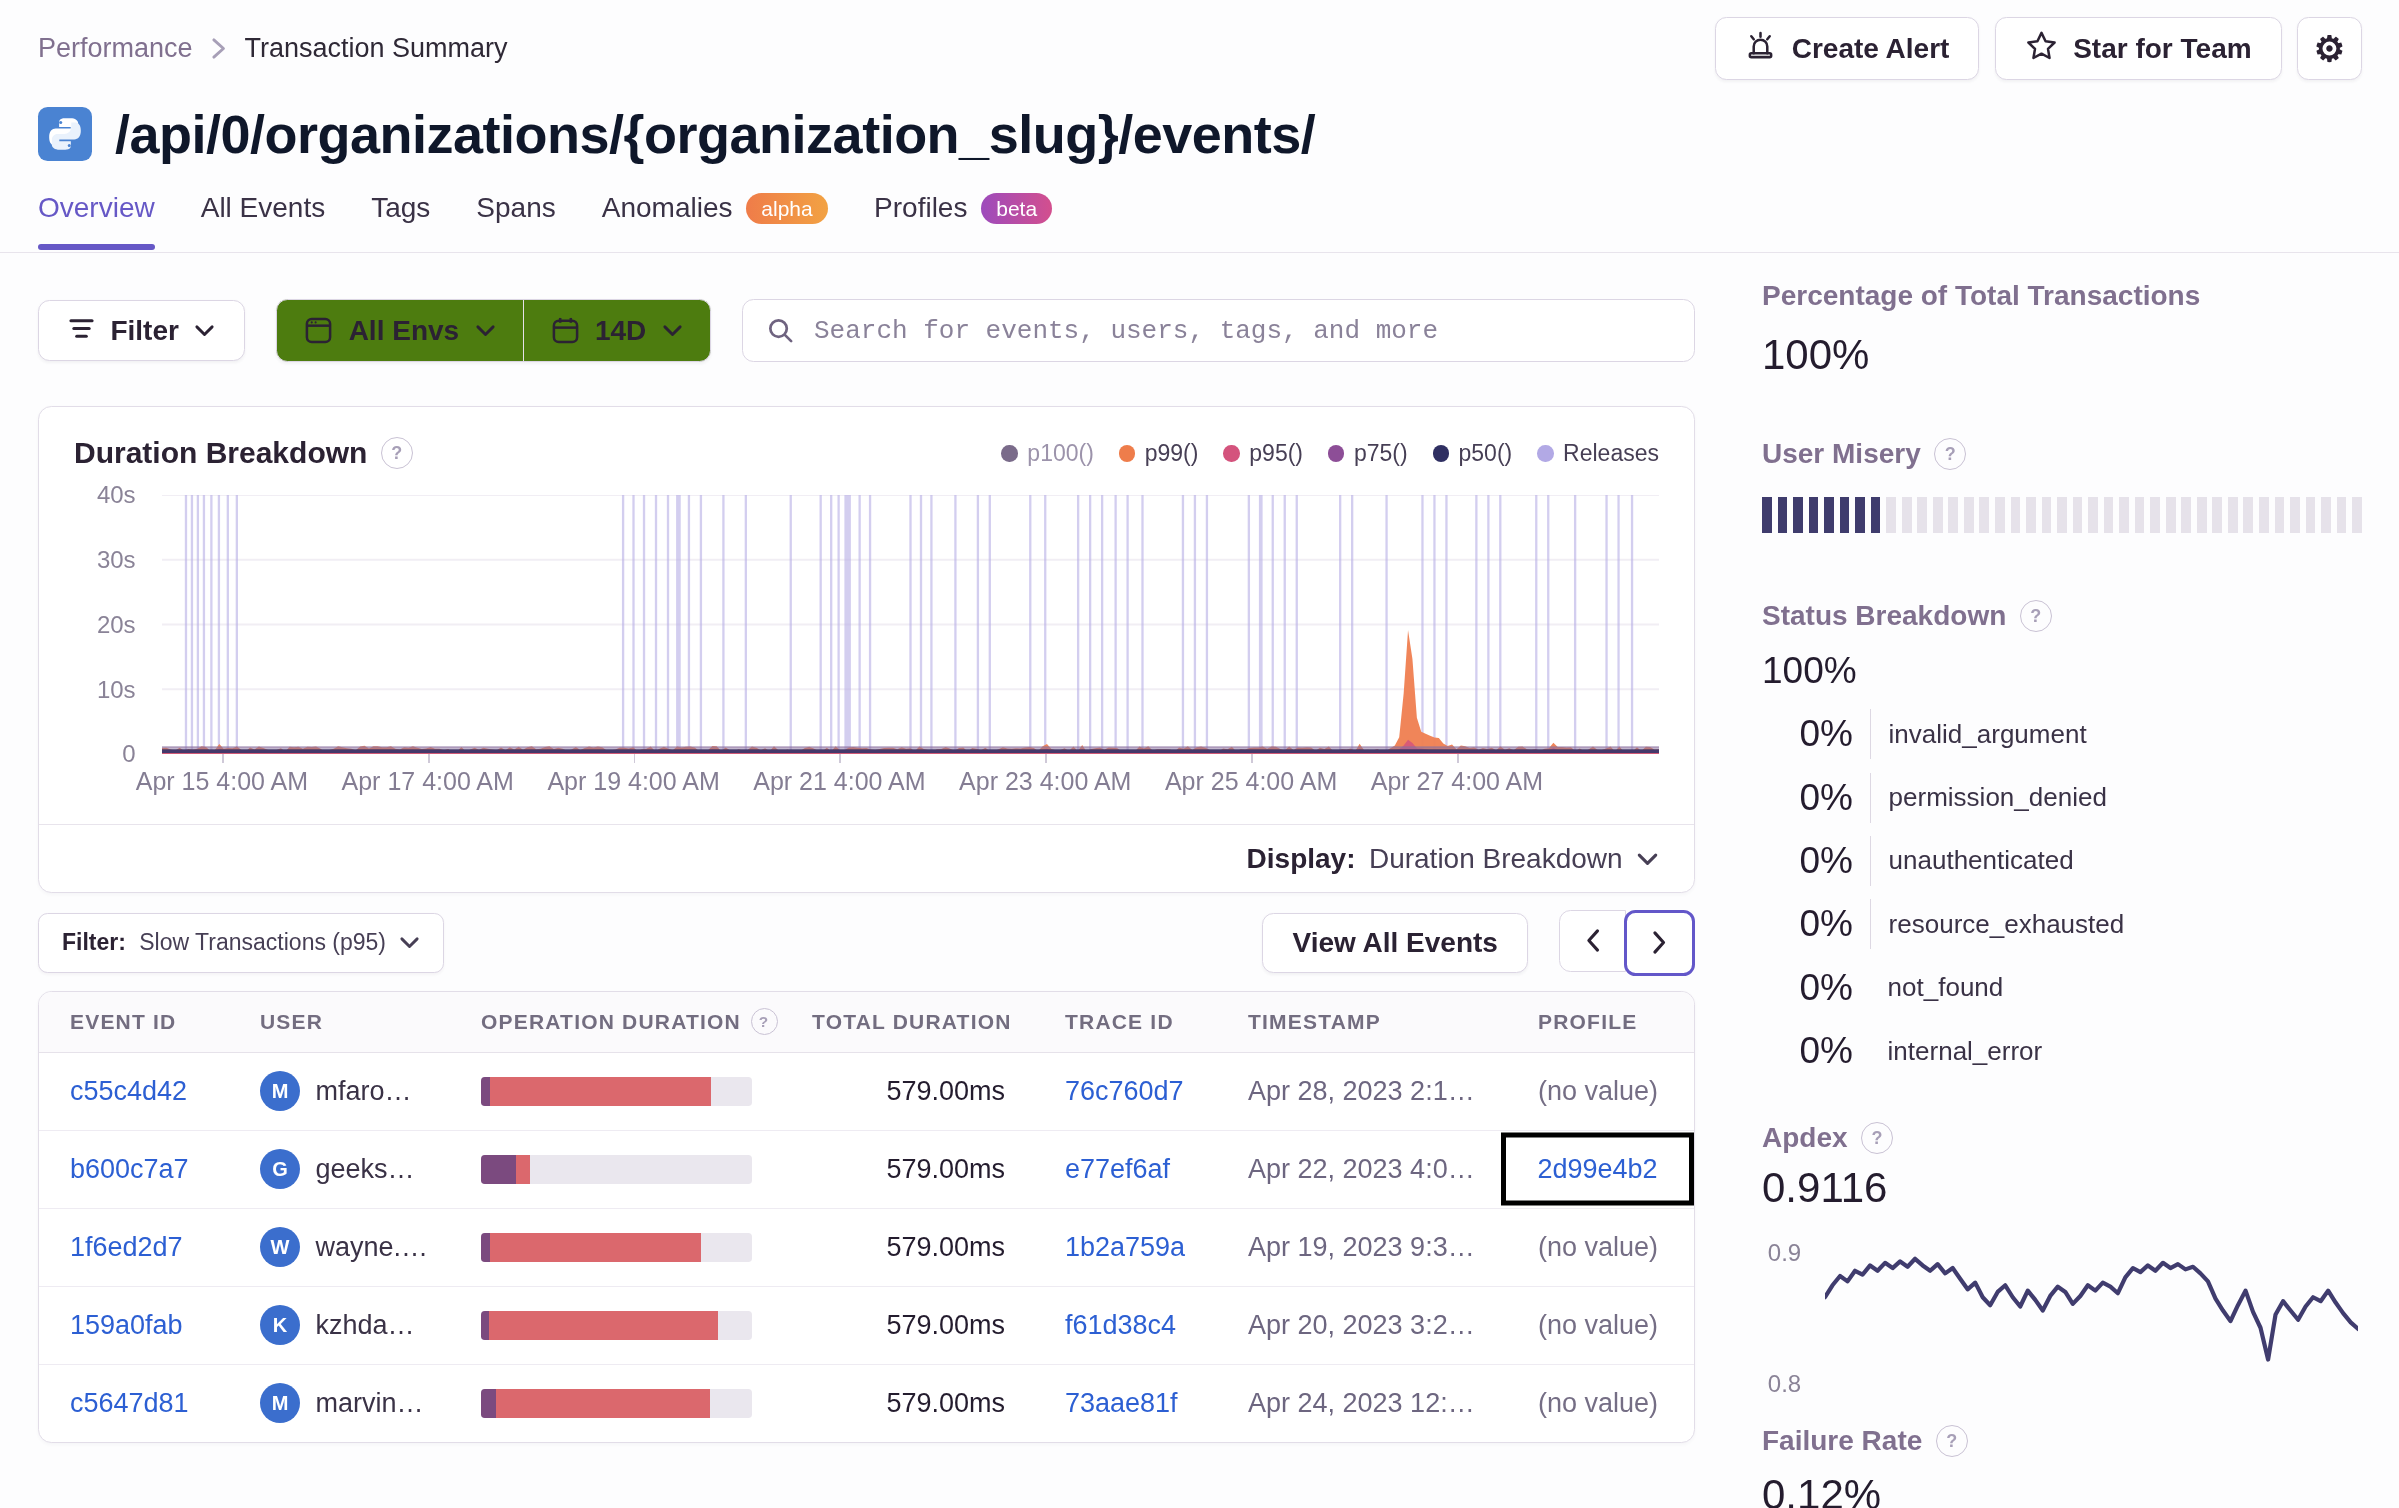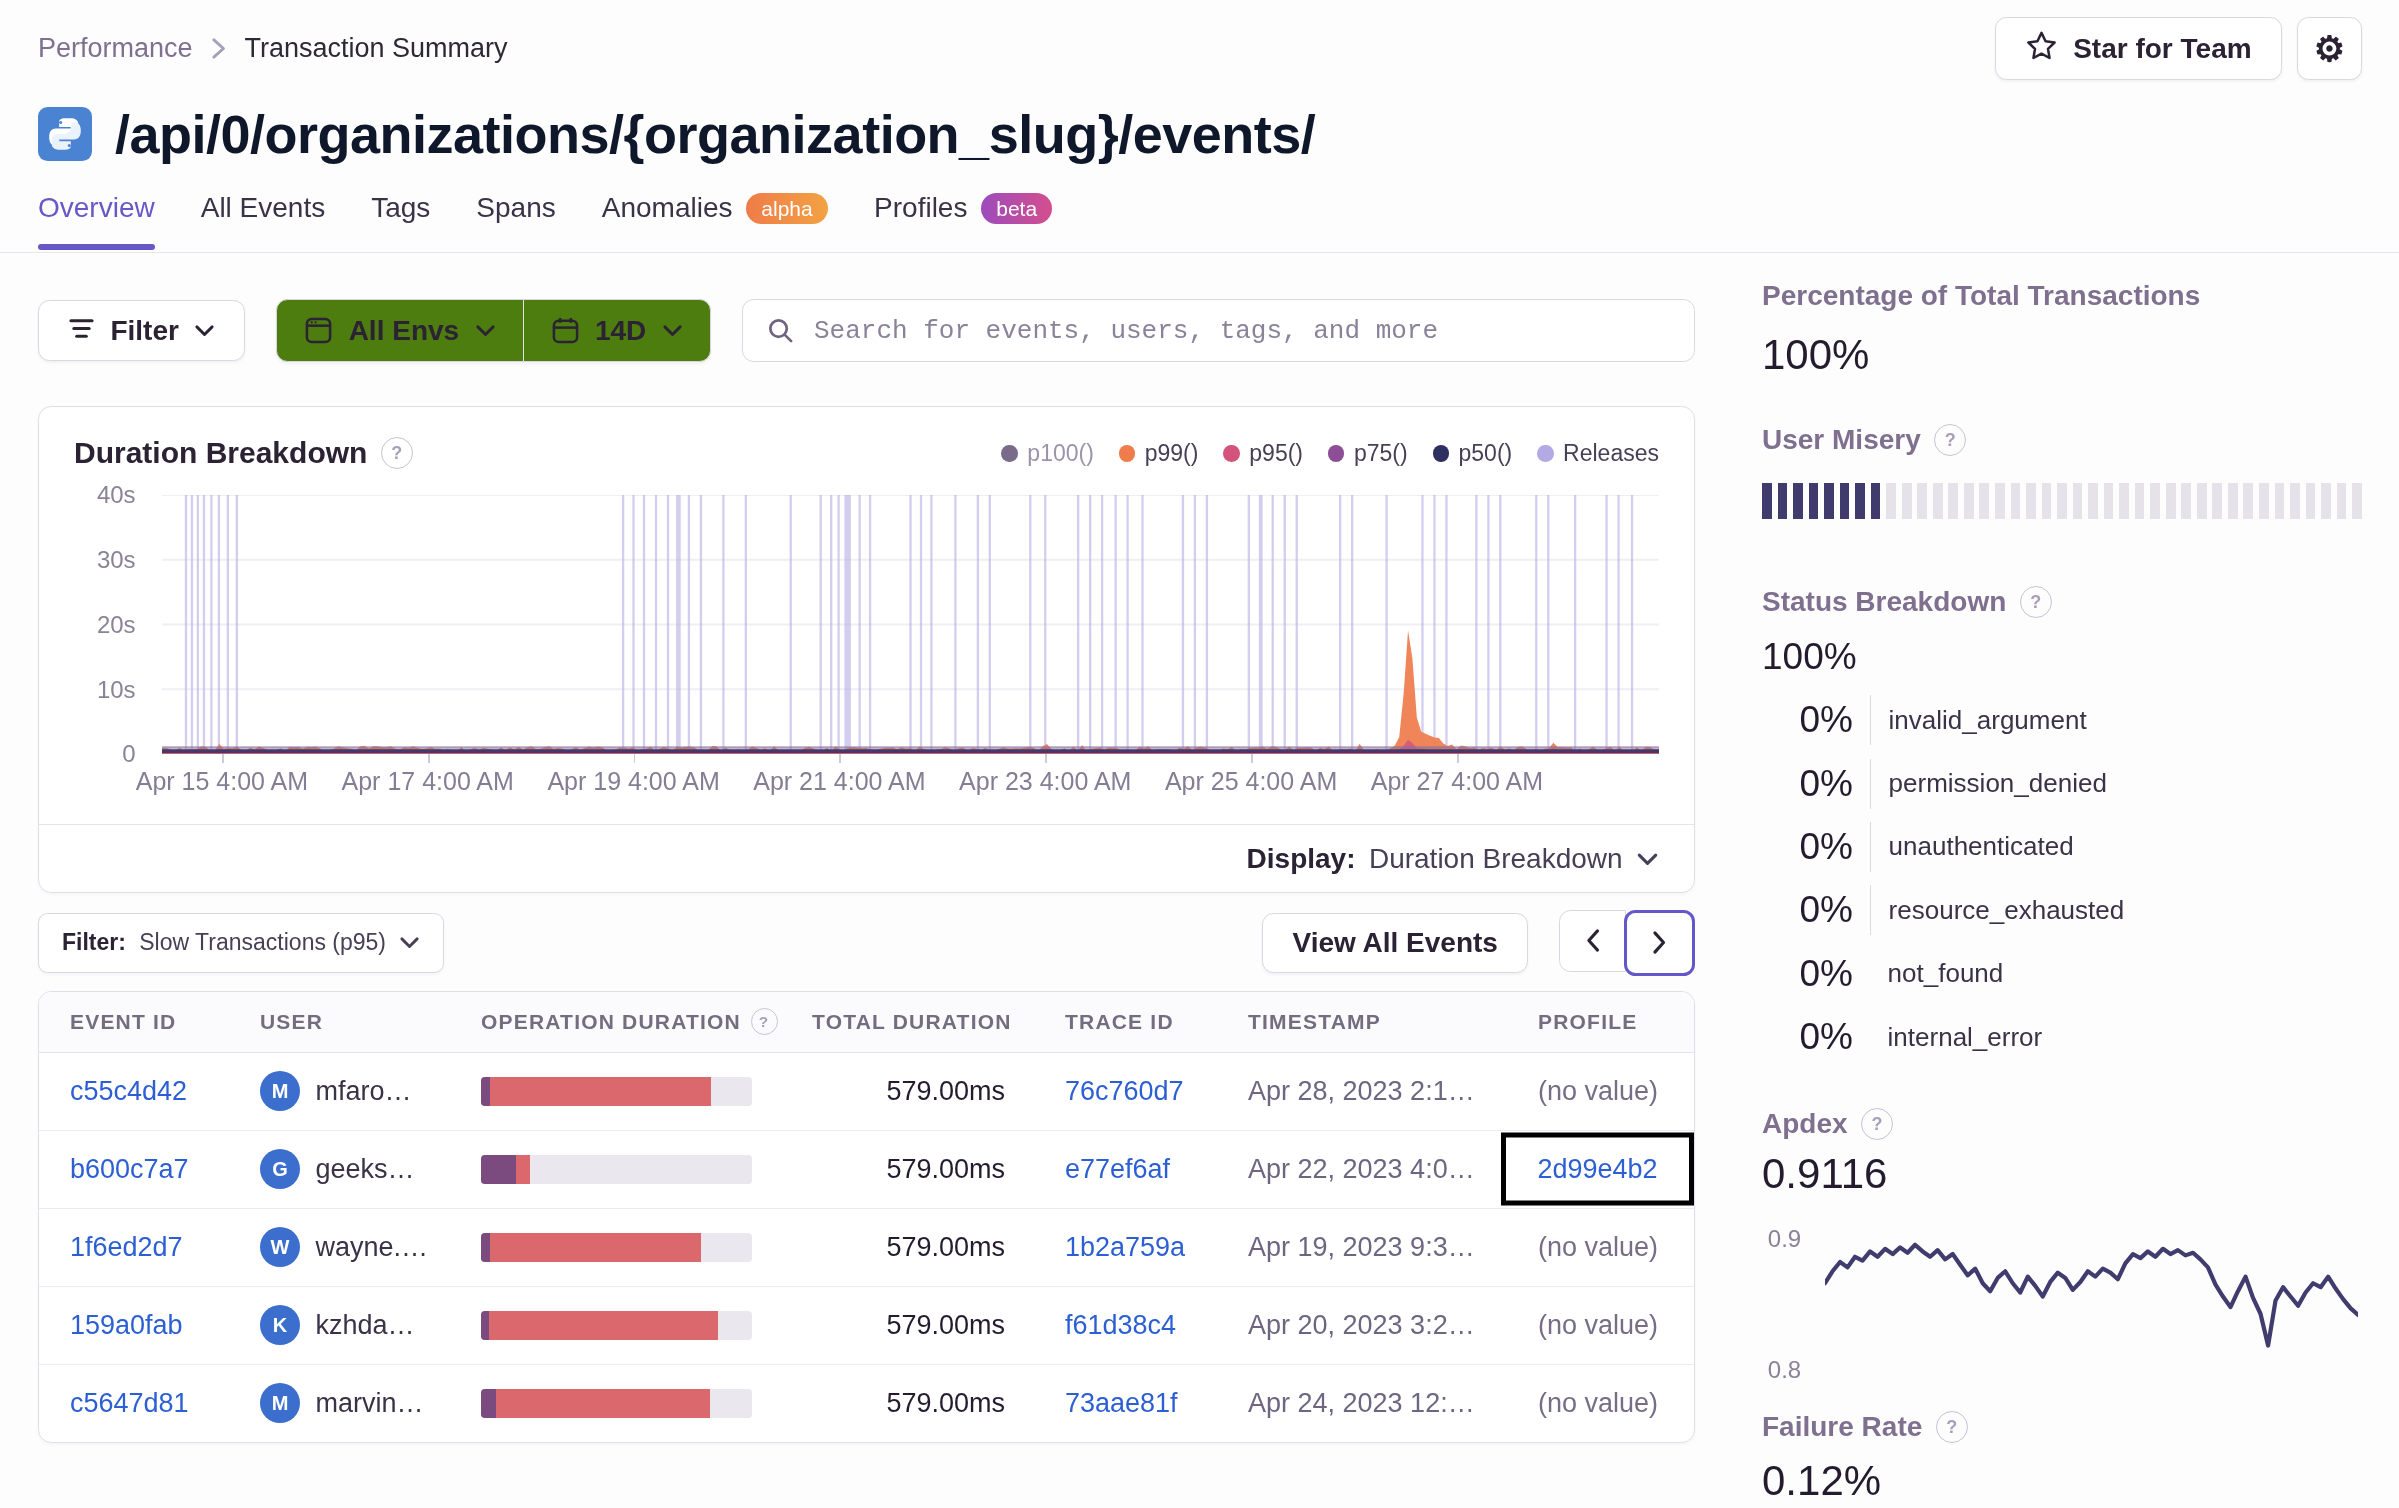--- a/index.html
+++ b/index.html
@@ -93,39 +93,51 @@
   .mseg{flex:1;height:36px;background:#e6e2ea;}
   .mseg.fill{background:#3f3c6d;}
   .srow{display:flex;align-items:center;margin-top:13.4px;height:50px;}
   .spct{width:91px;text-align:right;font-size:37px;color:#241c2e;flex:none;}
   .sbar{margin-left:17.3px;flex:1;height:50px;border-radius:5.8px;background:#d6d0dc;display:flex;align-items:center;padding:0 17.3px;font-size:26px;color:#332f3d;}
   .slabel{margin-left:17.3px;flex:1;height:50px;display:flex;align-items:center;padding-left:17.3px;font-size:26px;color:#3a3246;}
   .slabel.line{border-left:1.9px solid #ddd8e3;}
   .apdex-wrap{position:relative;margin-top:15.4px;height:173px;}
   .ap-y{position:absolute;left:5.8px;font-size:24px;color:#8a8397;}
   .ap-svg{position:absolute;left:63px;right:3.8px;top:0;bottom:0;}
-  .mt48{margin-top:46px;} .mt66{margin-top:45px;} .mt70{margin-top:67px;}
+  .mt48{margin-top:46px;} .mt66{margin-top:59px;} .mt70{margin-top:67px;}
   .fail-val{font-size:42px;color:#241c2e;margin-top:13.4px;}
 </style>
 </head>
 <body>
 
 <div class="page">
 
   <div class="topbar">
     <div class="breadcrumb">
       <span class="bc-link">Performance</span>
       <span class="bc-sep">
         <svg width="17.3" height="27" viewBox="0 0 18 28">
             <path d="M4 5 L14 14 L4 23" stroke="#a79fb7" stroke-width="3" fill="none" stroke-linecap="round" stroke-linejoin="round"></path>
           </svg>
       </span>
       <span class="bc-current">Transaction Summary</span>
     </div>
     <div class="top-actions">
+      <button class="btn">
+        <span>
+          <svg width="31" height="31" viewBox="0 0 32 32" fill="none" stroke="#2b2233" stroke-width="2.6" stroke-linecap="round">
+            <path d="M9 24 v-7 a7 7 0 0 1 14 0 v7"></path>
+              <rect x="5" y="24" width="22" height="4" rx="1.5"></rect>
+            <line x1="16" y1="3" x2="16" y2="7"></line>
+              <line x1="6.5" y1="6.5" x2="9" y2="9.5"></line>
+              <line x1="25.5" y1="6.5" x2="23" y2="9.5"></line>
+          </svg>
+        </span>
+        <span>Create Alert</span>
+      </button>
       <button class="btn">
         <span>
           <svg width="33" height="31" viewBox="0 0 34 32" fill="none" stroke="#2b2233" stroke-width="2.6" stroke-linejoin="round">
             <path d="M17 3 l4.2 8.6 9.3 1.3 -6.8 6.6 1.6 9.4 -8.3 -4.4 -8.3 4.4 1.6 -9.4 -6.8 -6.6 9.3 -1.3 z"></path>
           </svg>
         </span>
         <span>Star for Team</span>
       </button>
       <button class="btn icon-btn">
         <span>⚙</span>

